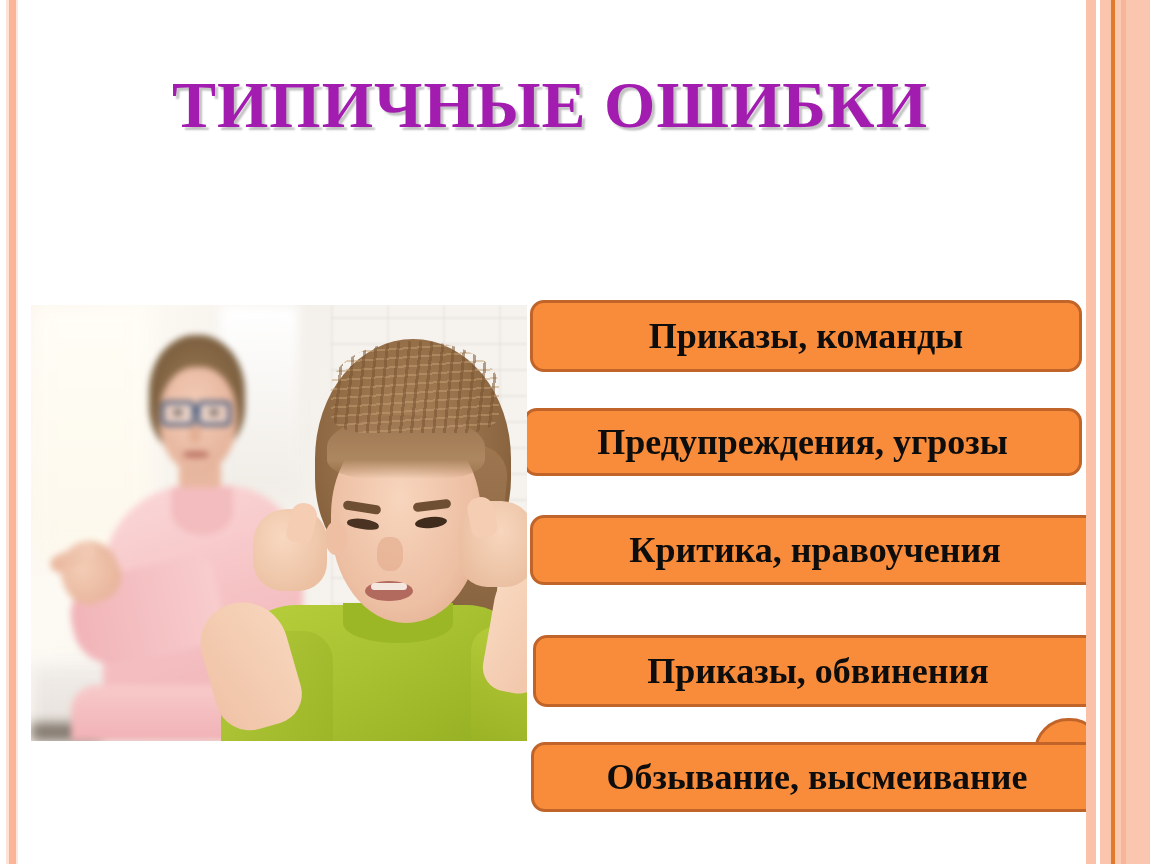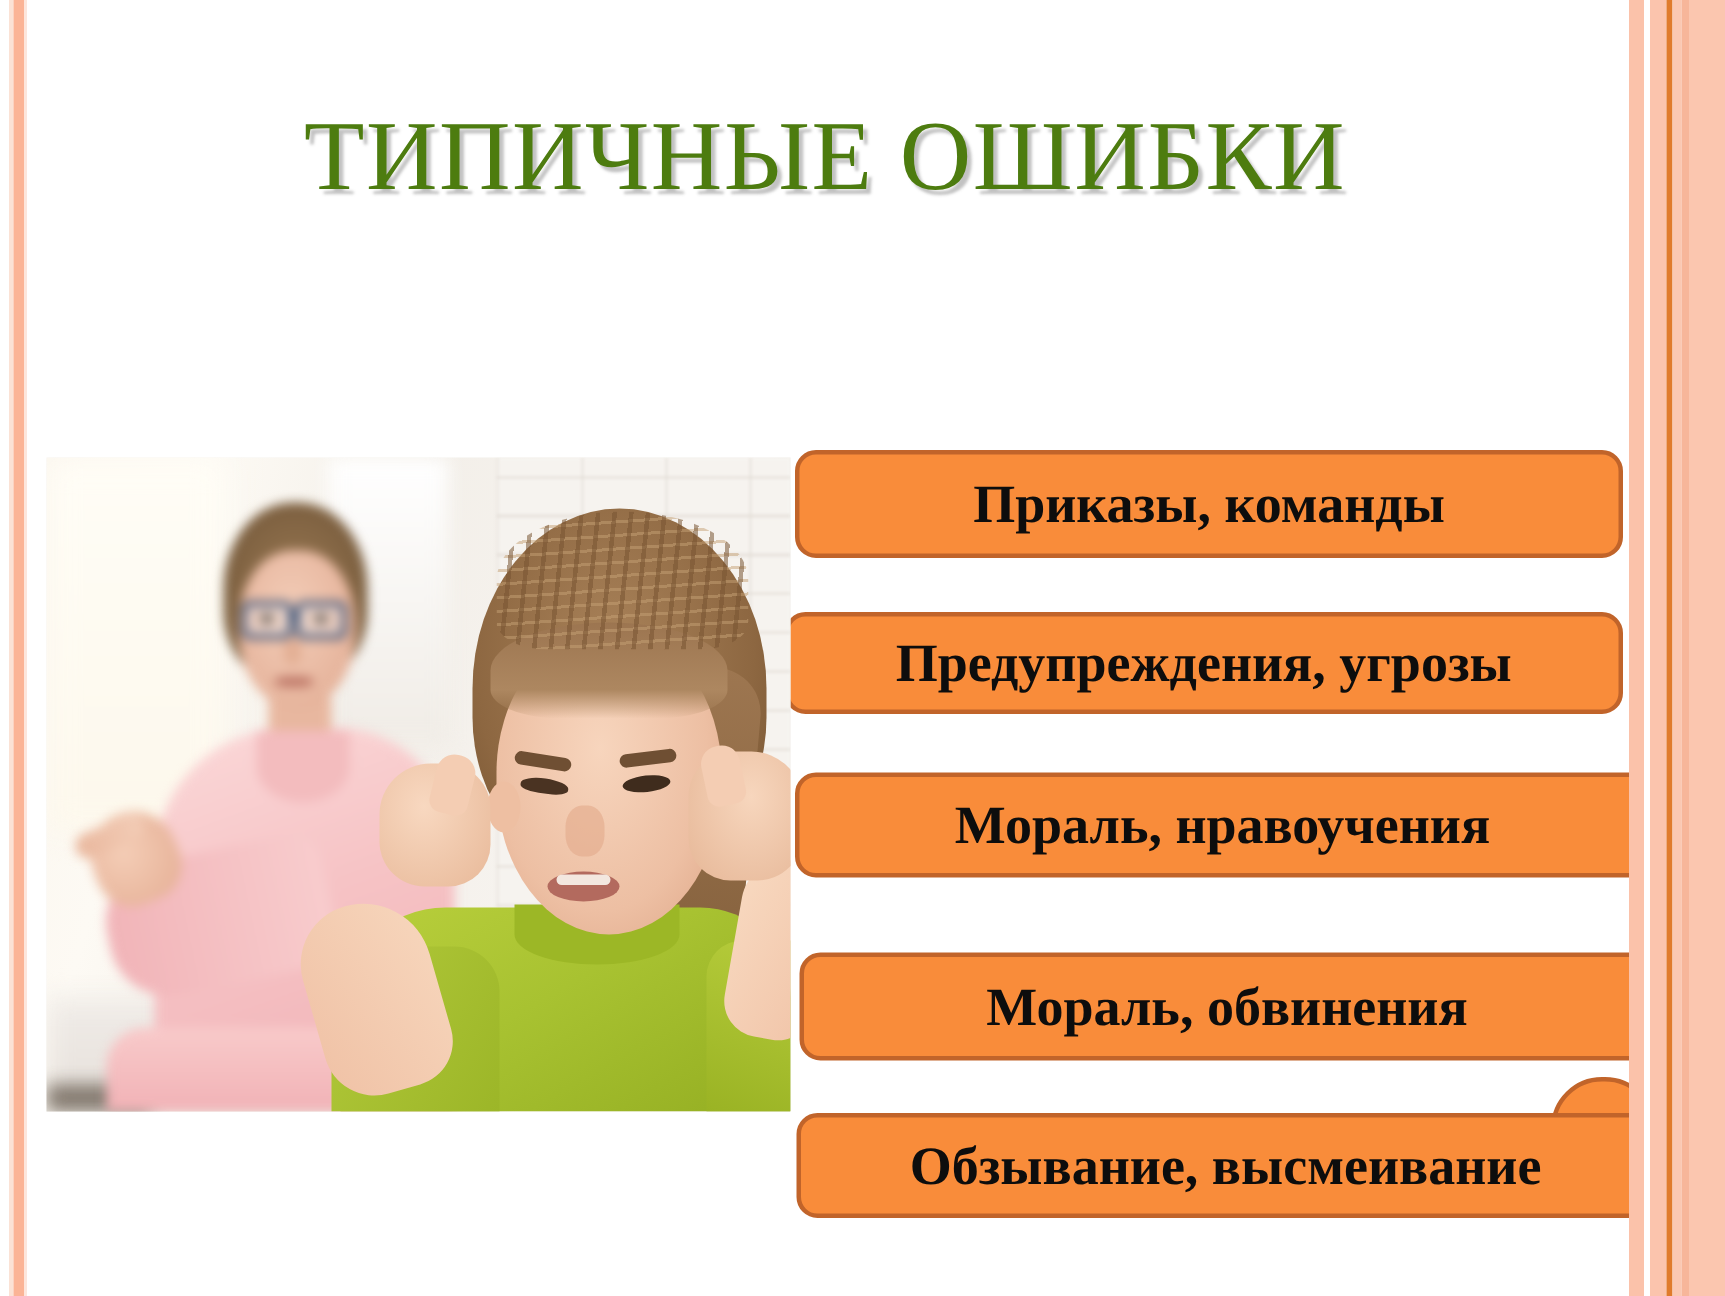--- a/index.html
+++ b/index.html
@@ -27,22 +27,22 @@
 
   
   .title-wrap {
     position:absolute;
     left:100px; top:72px;
     width:900px;
     text-align:center;
   }
   .title-line {
     font-family:"Liberation Serif", serif;
-    font-weight:normal;
-    color:#4d7c0f;
+    font-weight:bold;
+    color:#a21caf;
     text-shadow:3px 3px 2px rgba(120,120,120,.45);
     letter-spacing:1px;
     line-height:1.0;
     white-space:nowrap;
   }
   .title-line-1 { font-size:66px; }
   .title-line-2 { font-size:66px; margin-top:14px; }
 
   
   .photo {
@@ -279,15 +279,15 @@
     <div class="ph g-point-l"></div>
     <div class="ph g-fist-r"></div>
     <div class="ph g-point-r"></div>
   </div>
 </div>
 
 <div class="pill-hidden"></div>
 
 <div class="pill pill-1">Приказы, команды</div>
 <div class="pill pill-2">Предупреждения, угрозы</div>
-<div class="pill pill-3">Мораль, нравоучения</div>
-<div class="pill pill-4">Мораль, обвинения</div>
+<div class="pill pill-3">Критика, нравоучения</div>
+<div class="pill pill-4">Приказы, обвинения</div>
 <div class="pill pill-5">Обзывание, высмеивание</div>
 
 </body></html>

